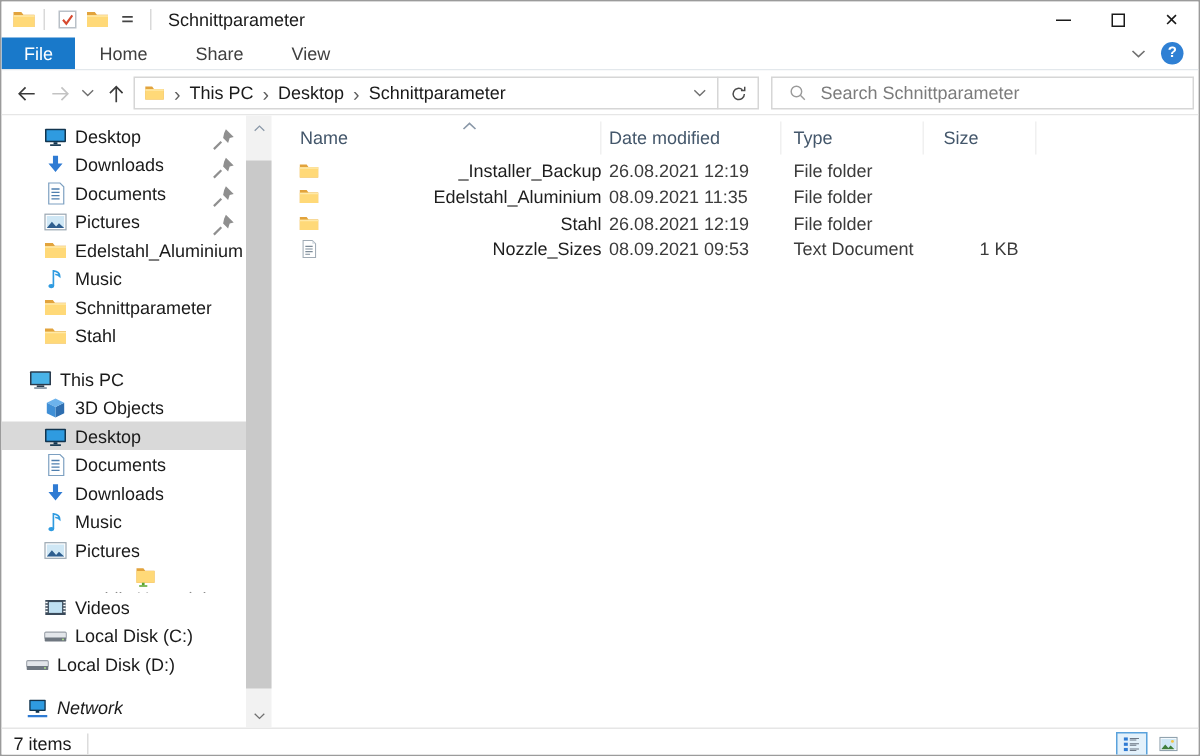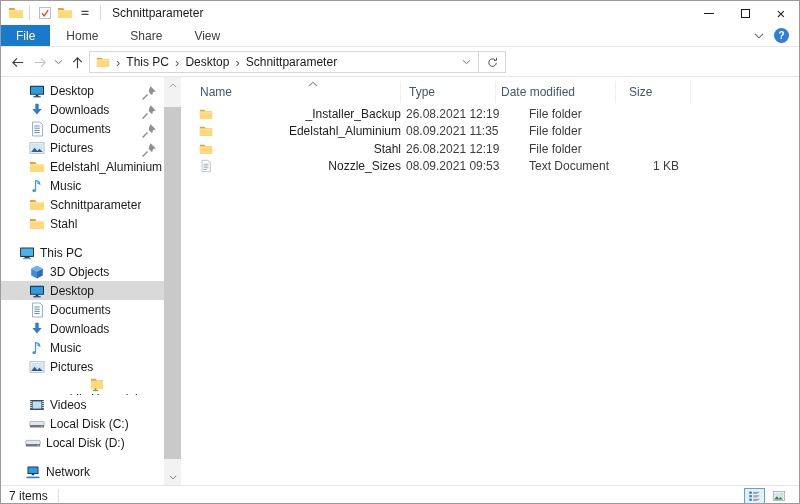--- a/index.html
+++ b/index.html
@@ -205,20 +205,29 @@
         </span>
     </div>
     <div class="refreshbox">
       <span class="ico" style="width:13px;height:13px">
           <svg viewBox="0 0 16 16">
             <path d="M12.6 8.2a4.6 4.6 0 1 1-1.6-3.5" fill="none" stroke="#4a4a4a" stroke-width="1.2"></path>
             <path d="M12.9 2.2v3.1H9.8" fill="none" stroke="#4a4a4a" stroke-width="1.2"></path>
           </svg>
         </span>
     </div>
+    <div class="searchbox">
+      <span class="ico">
+          <svg viewBox="0 0 16 16">
+            <circle cx="6.8" cy="6.8" r="4" fill="none" stroke="#9b9b9b" stroke-width="1.1"></circle>
+            <path d="M9.8 9.8l3.4 3.4" stroke="#9b9b9b" stroke-width="1.1"></path>
+          </svg>
+        </span>
+      <input type="text" placeholder="Search Schnittparameter" style="">
+    </div>
   </div>
 
   <div class="main">
     <div class="sidebar" id="side-rows">
         <div class="side-row" style="padding-left: 28px;">
           <span class="ico" style="width: 16px; height: 16px; flex: 0 0 16px;">
             <svg viewBox="0 0 16 16">
               <rect x="1" y="2.8" width="14" height="9" rx="0.6" fill="#12354f"></rect>
               <rect x="2" y="3.8" width="12" height="7" fill="#2f9be0"></rect>
               <rect x="6.7" y="11.8" width="2.6" height="1.4" fill="#12354f"></rect>
@@ -409,31 +418,31 @@
         <div class="side-row" style="padding-left: 28px;">
           <span class="ico" style="width: 16px; height: 16px; flex: 0 0 16px;">
             <svg viewBox="0 0 16 16">
               <rect x="0.8" y="5.4" width="14.4" height="4.2" rx="0.8" fill="#e3e6ea" stroke="#9aa0a8" stroke-width="0.7"></rect>
               <rect x="0.8" y="9" width="14.4" height="2.6" rx="0.5" fill="#6f7780"></rect>
               <circle cx="13" cy="10.3" r="0.6" fill="#b7f08e"></circle>
             </svg>
           </span>
           <span class="side-label">Local Disk (C:)</span>
         </div>
-        <div class="side-row" style="padding-left: 24px;">
+        <div class="side-row" style="padding-left: 16px;">
           <span class="ico" style="width: 16px; height: 16px; flex: 0 0 16px;">
             <svg viewBox="0 0 16 16">
               <rect x="0.8" y="5.4" width="14.4" height="4.2" rx="0.8" fill="#e3e6ea" stroke="#9aa0a8" stroke-width="0.7"></rect>
               <rect x="0.8" y="9" width="14.4" height="2.6" rx="0.5" fill="#6f7780"></rect>
               <circle cx="13" cy="10.3" r="0.6" fill="#b7f08e"></circle>
             </svg>
           </span>
           <span class="side-label">Local Disk (D:)</span>
         </div>
-        <div class="side-row gap-above" style="padding-left: 24px;">
+        <div class="side-row gap-above" style="padding-left: 16px; font-style: italic;">
           <span class="ico" style="width: 16px; height: 16px; flex: 0 0 16px;">
             <svg viewBox="0 0 16 16">
               <rect x="2.5" y="2.5" width="11" height="7.5" rx="0.5" fill="#12354f"></rect>
               <rect x="3.4" y="3.4" width="9.2" height="5.7" fill="#2f9be0"></rect>
               <rect x="6.8" y="10" width="2.4" height="1.2" fill="#12354f"></rect>
               <path d="M1.5 12.6h13v1.6h-13z" fill="#2f7bd3"></path>
             </svg>
           </span>
           <span class="side-label">Network</span>
         </div>
@@ -460,25 +469,25 @@
     <div class="filepane">
       <div class="list-header">
         <div class="hcell c-name">
           <span class="sort-ind ico">
               <svg viewBox="0 0 10 6">
                 <path d="M1 5l4-3.8L9 5" fill="none" stroke="#8a98a8" stroke-width="1.1"></path>
               </svg>
             </span>
           <span>Name</span>
         </div>
+        <div class="hcell c-date">
+            <span>Date modified</span>
+          </div>
         <div class="hcell c-type">
             <span>Type</span>
-          </div>
-        <div class="hcell c-date">
-            <span>Date modified</span>
           </div>
         <div class="hcell c-size">
             <span>Size</span>
           </div>
       </div>
       <div class="file-rows" id="file-rows">
           <div class="file-row">
             <div class="fcell f-name">
               <span class="ico" style="width: 14px; height: 14px; flex: 0 0 14px;">
                 <svg viewBox="0 0 16 16">

